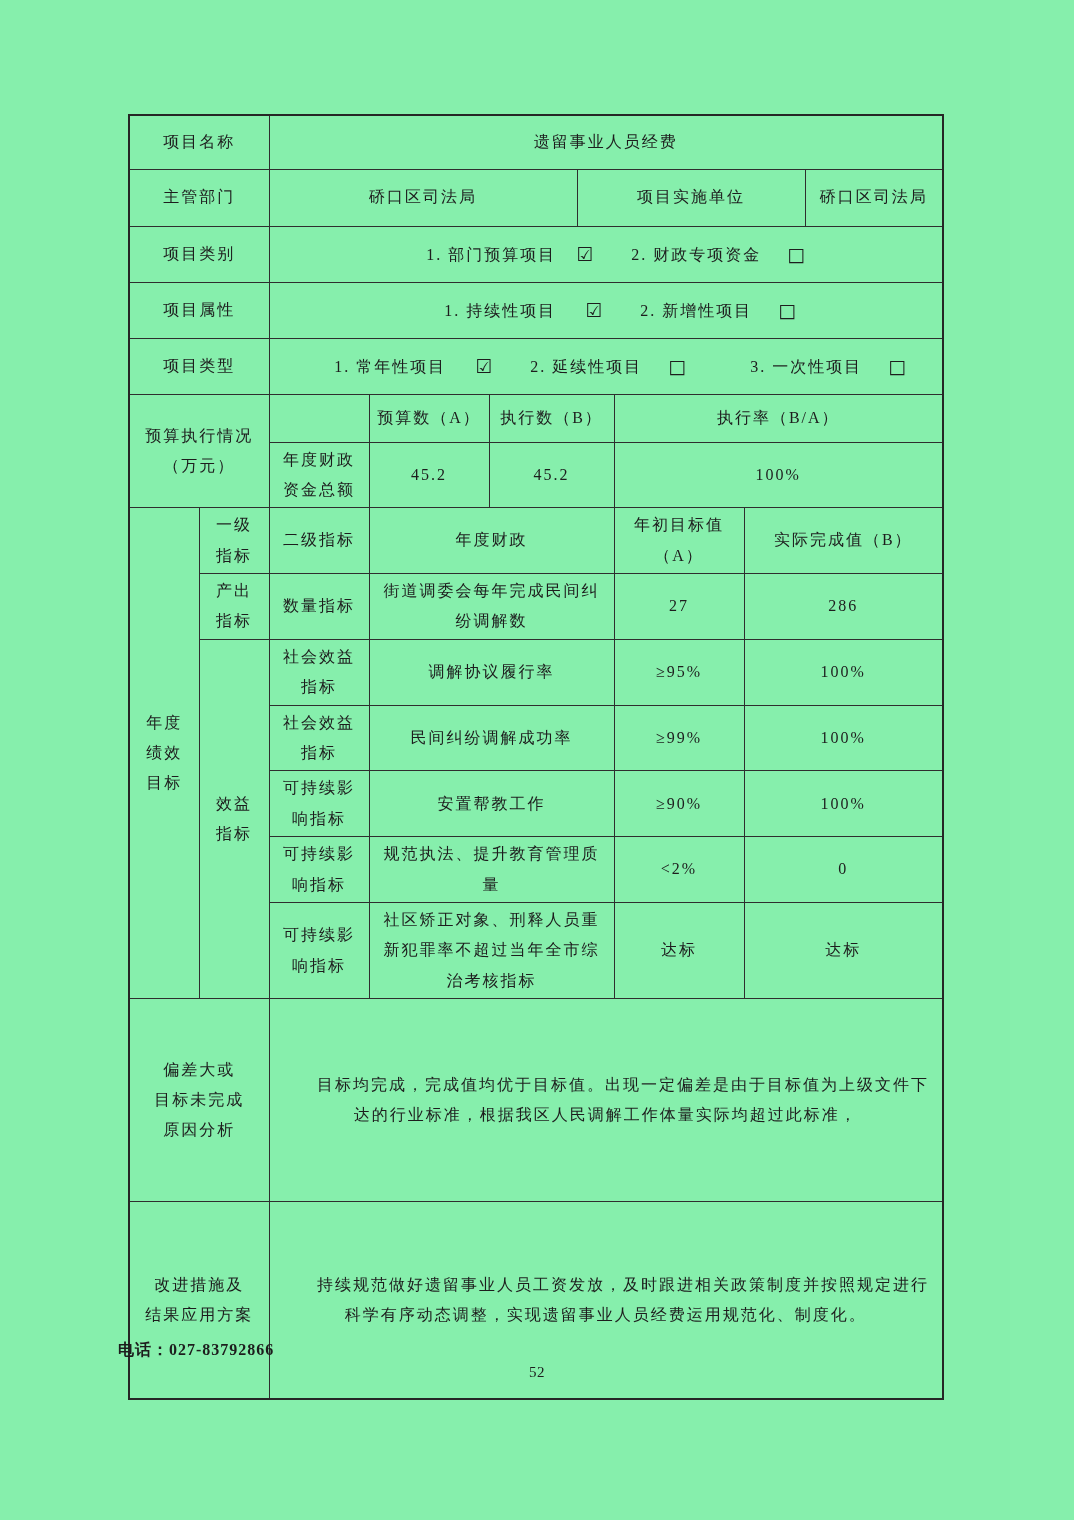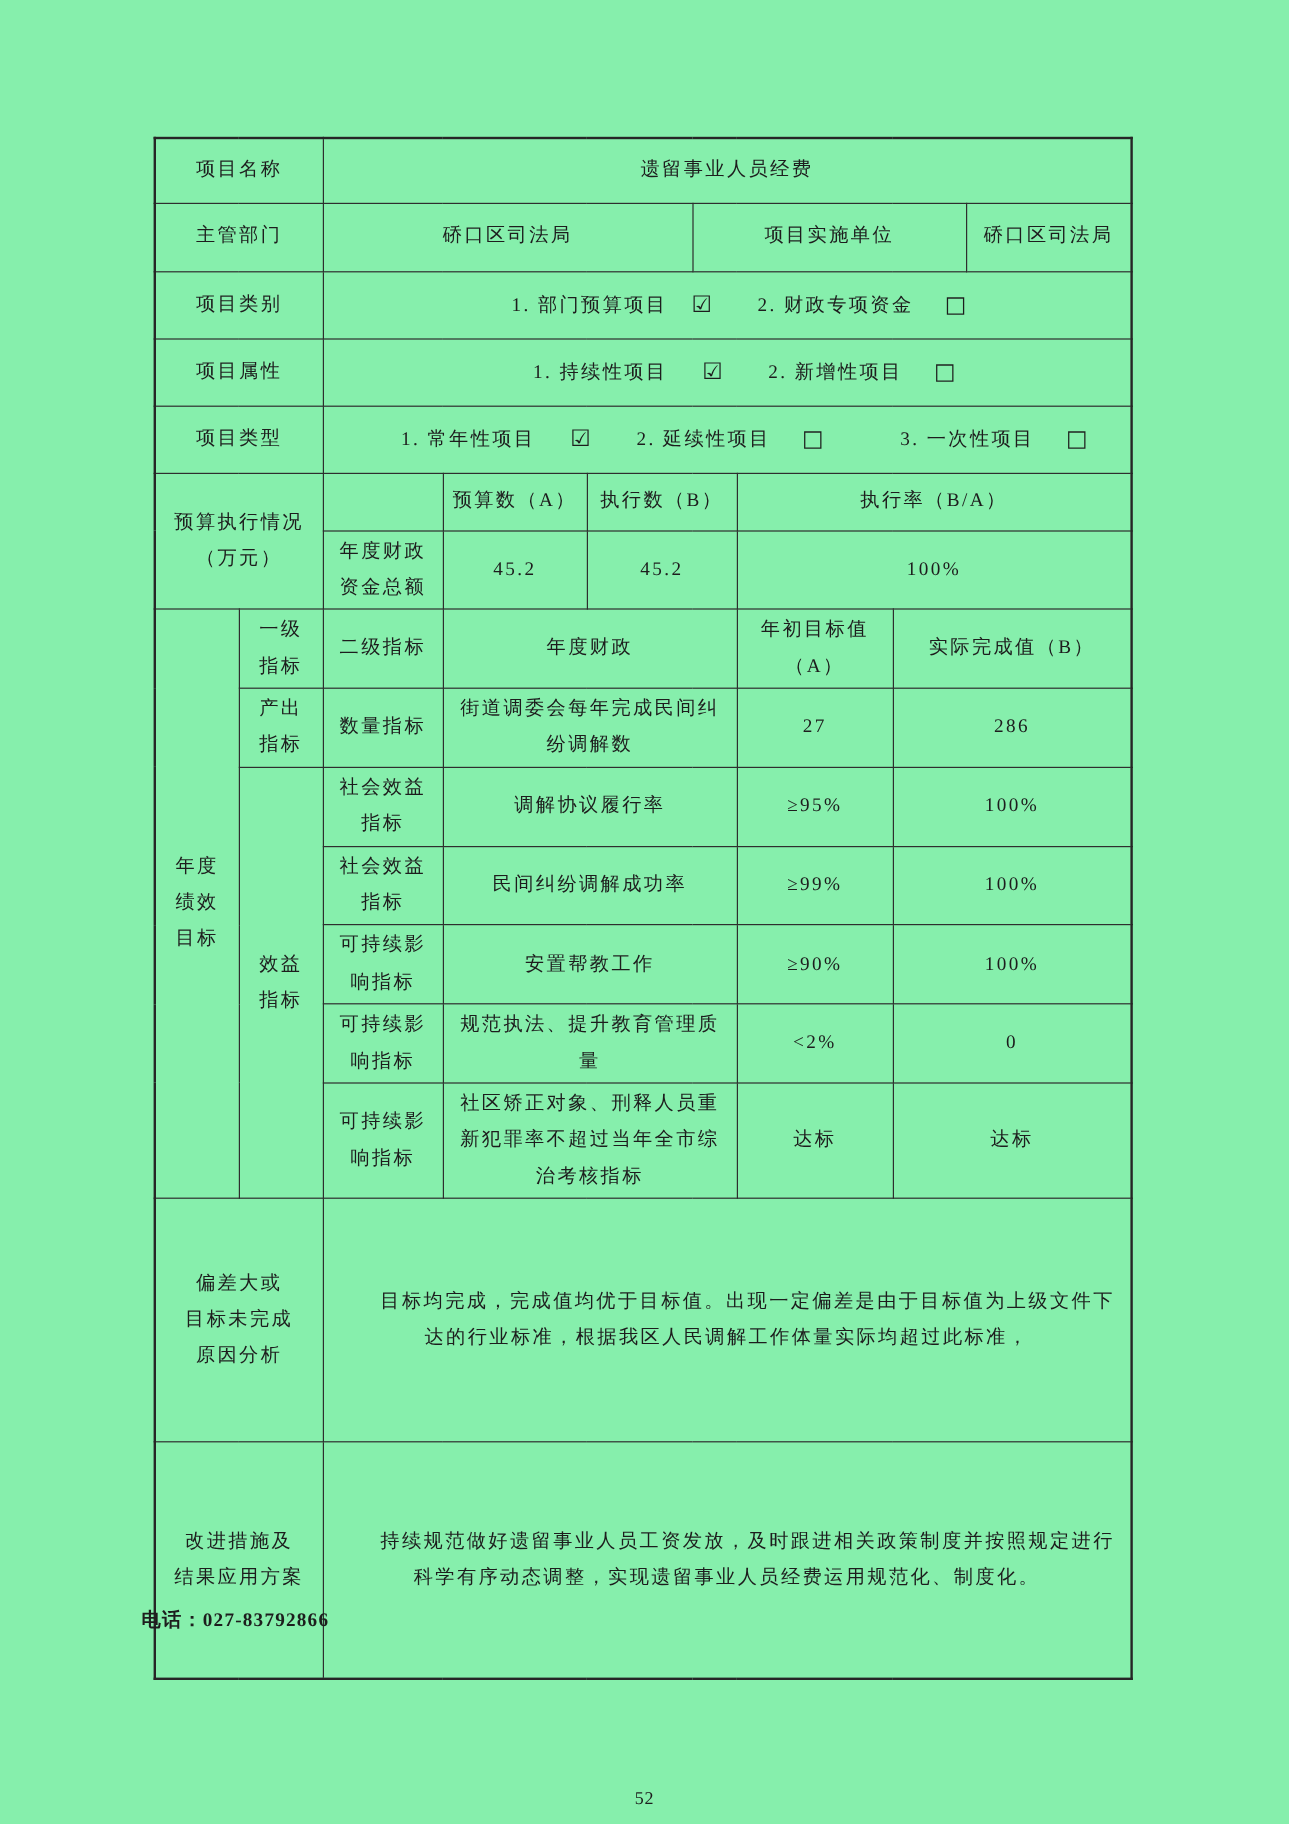--- a/index.html
+++ b/index.html
@@ -58,21 +58,21 @@
   .phone {
     position: absolute;
     left: 118px;
     top: 1340px;
     font-size: 16px;
     font-weight: bold;
     letter-spacing: 1px;
   }
   .pageno {
     position: absolute;
-    top: 1491px;
+    top: 1364px;
     left: 0;
     width: 100%;
     text-align: center;
     font-size: 15px;
     letter-spacing: 0.5px;
   }
 </style>
 </head>
 <body>
 

